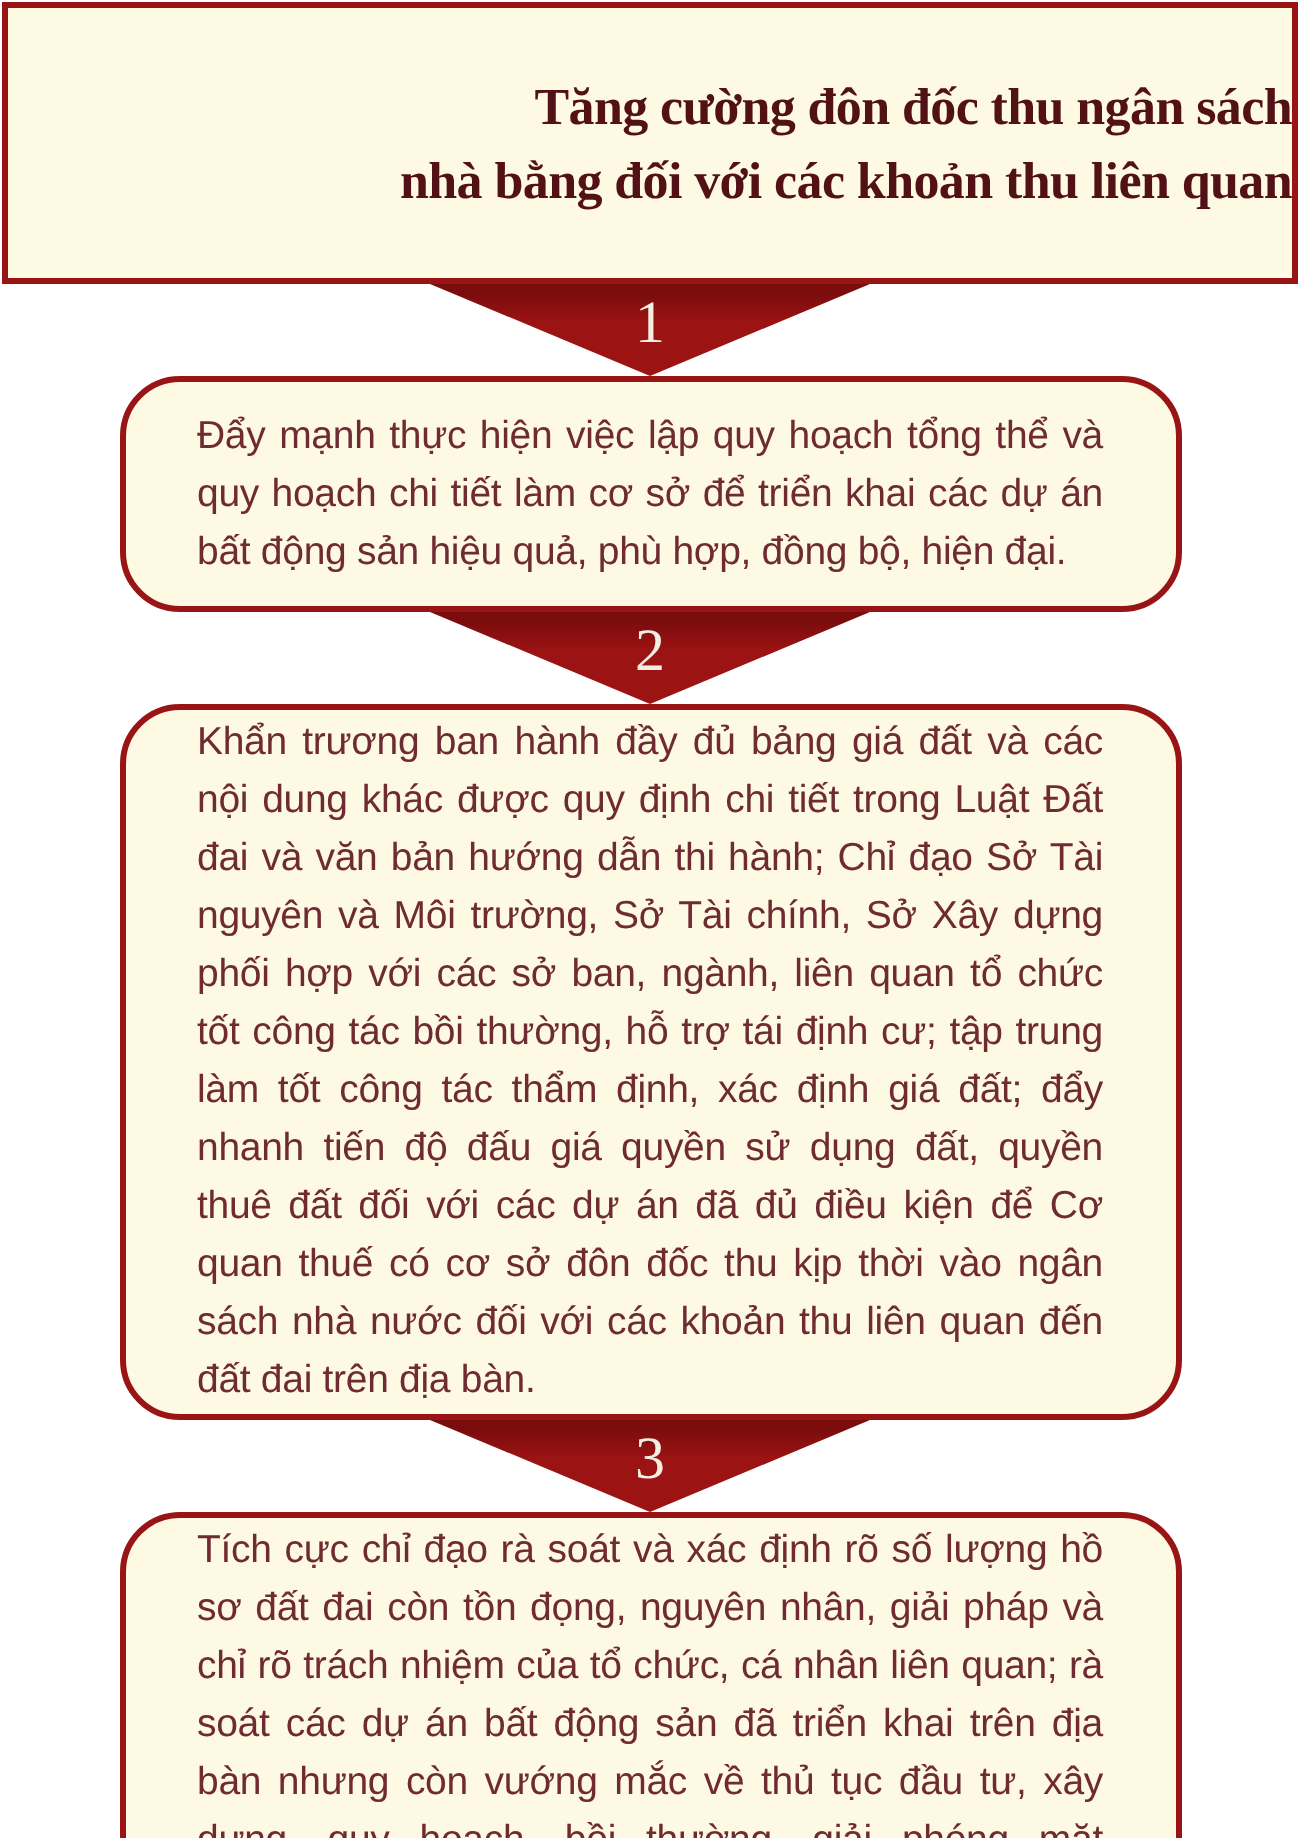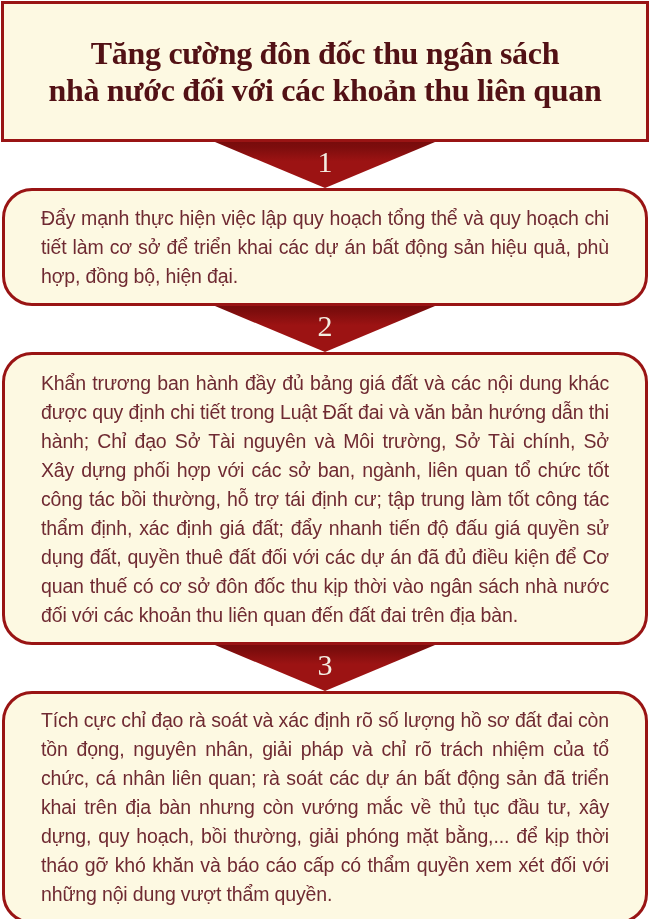--- a/index.html
+++ b/index.html
@@ -26,24 +26,25 @@
     background: #fdf9e2;
     border: 3px solid #991414;
     display: flex;
     flex-direction: column;
     justify-content: center;
     text-align: center;
   }
   .title-line {
     font-family: "Liberation Serif", serif;
     font-weight: bold;
-    font-size: 32px;
+    font-size: 26px;
     line-height: 37px;
     color: #521115;
     letter-spacing: -0.3px;
+    text-align: right;
   }
 
   
   .arrow-wrap {
     position: relative;
     height: 46px;
     width: 650px;
     z-index: 2;
   }
   .arrow-tri {
@@ -64,28 +65,28 @@
     text-align: center;
     font-family: "Liberation Serif", serif;
     font-size: 30px;
     line-height: 34px;
     color: #f3eee2;
   }
 
   
   .content-box {
     box-sizing: border-box;
-    width: 646px;
+    width: 531px;
     margin: 0 auto;
     background: #fdf9e2;
     border: 3px solid #991414;
     border-radius: 30px;
     display: flex;
     align-items: center;
-    padding: 12px 36px;
+    padding: 2px 36px;
   }
   .content-box p {
     margin: 0;
     width: 100%;
     text-align: justify;
     font-size: 19.5px;
     line-height: 29px;
     color: #6f2a32;
     letter-spacing: -0.15px;
   }
@@ -93,21 +94,21 @@
   .box-2 { min-height: 293px; align-items: flex-end; }
   .box-3 { min-height: 227px; }
 </style>
 </head>
 <body>
 
 <div class="page">
 
   <div class="title-box">
     <div class="title-line">Tăng cường đôn đốc thu ngân sách</div>
-    <div class="title-line">nhà nước đối với các khoản thu liên quan</div>
+    <div class="title-line">nhà bằng đối với các khoản thu liên quan</div>
   </div>
 
   <div class="arrow-wrap">
     <div class="arrow-tri"></div>
     <div class="arrow-num">1</div>
   </div>
 
   <div class="content-box box-1">
     <p>Đẩy mạnh thực hiện việc lập quy hoạch tổng thể và quy hoạch chi tiết làm cơ sở để triển khai các dự án bất động sản hiệu quả, phù hợp, đồng bộ, hiện đại.</p>
   </div>

